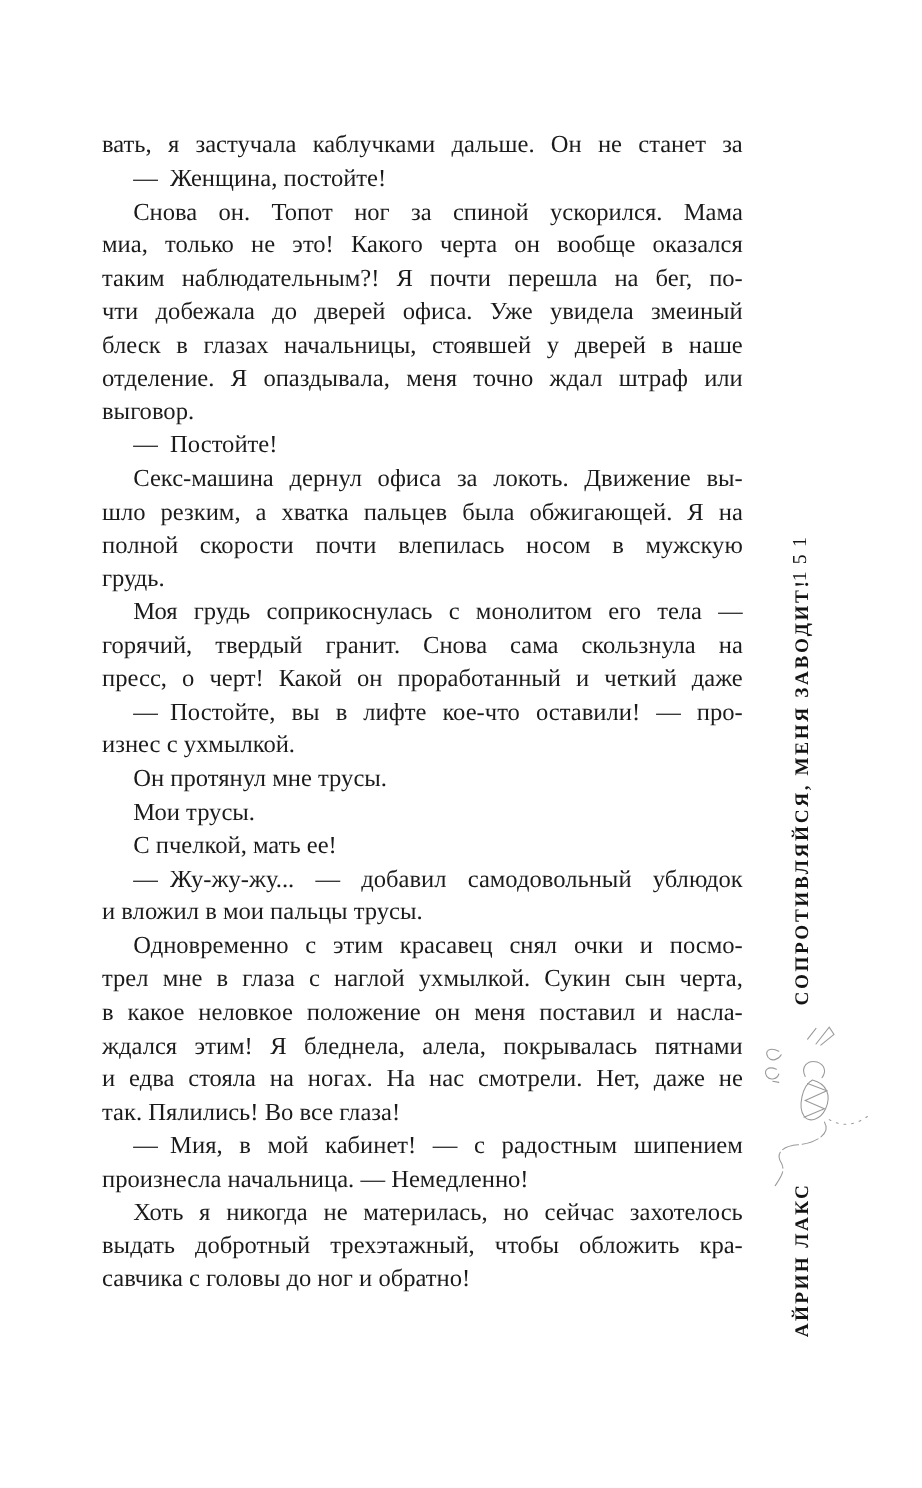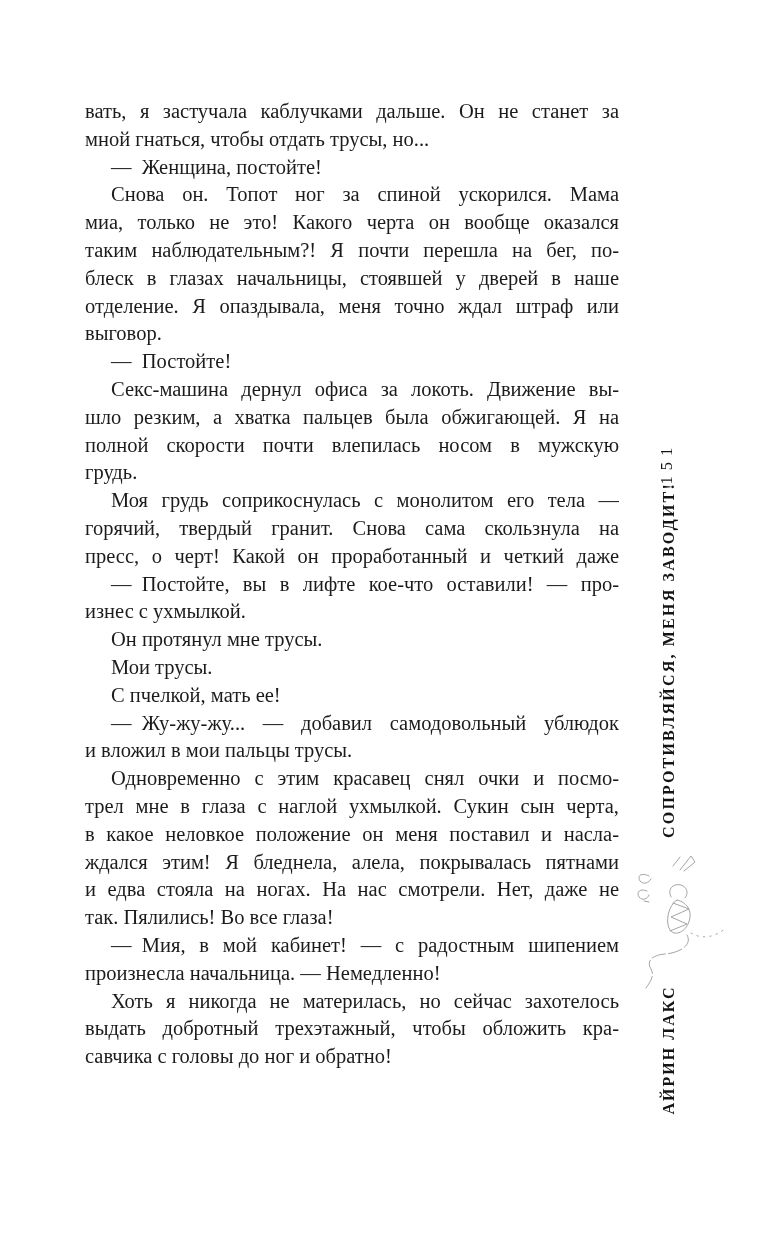--- a/index.html
+++ b/index.html
@@ -9,21 +9,21 @@
     font-family:"Liberation Serif","DejaVu Serif",serif;
     position:relative;
     overflow:hidden;
   }
   .page{
     position:absolute;inset:0;background:#ffffff;
   }
   
   .text-block{
     position:absolute;
-    left:85px;top:98px;width:534px;
+    left:85px;top:108px;width:534px;
     color:#1b1b1b;
     font-size:20.5px;
   }
   .line{
     line-height:27.8px;
     height:27.8px;
     overflow:hidden;
     text-align:justify;
     text-align-last:justify;
     white-space:normal;
@@ -59,25 +59,25 @@
     width:120px;height:145px;
   }
 </style>
 </head>
 <body>
 
 <div class="page">
 
   <div class="text-block">
       <div class="line">вать, я застучала каблучками дальше. Он не станет за</div>
-      <div class="line end">мной гнаться, чтобы отдать трусы, но...</div>
       <div class="line end ind">— Женщина, постойте!</div>
       <div class="line ind">Снова он. Топот ног за спиной ускорился. Мама</div>
       <div class="line">миа, только не это! Какого черта он вообще оказался</div>
       <div class="line">таким наблюдательным?! Я почти перешла на бег, по-</div>
+      <div class="line">чти добежала до дверей офиса. Уже увидела змеиный</div>
       <div class="line">блеск в глазах начальницы, стоявшей у дверей в наше</div>
       <div class="line">отделение. Я опаздывала, меня точно ждал штраф или</div>
       <div class="line end">выговор.</div>
       <div class="line end ind">— Постойте!</div>
       <div class="line ind">Секс-машина дернул офиса за локоть. Движение вы-</div>
       <div class="line">шло резким, а хватка пальцев была обжигающей. Я на</div>
       <div class="line">полной скорости почти влепилась носом в мужскую</div>
       <div class="line end">грудь.</div>
       <div class="line ind">Моя грудь соприкоснулась с монолитом его тела —</div>
       <div class="line">горячий, твердый гранит. Снова сама скользнула на</div>

